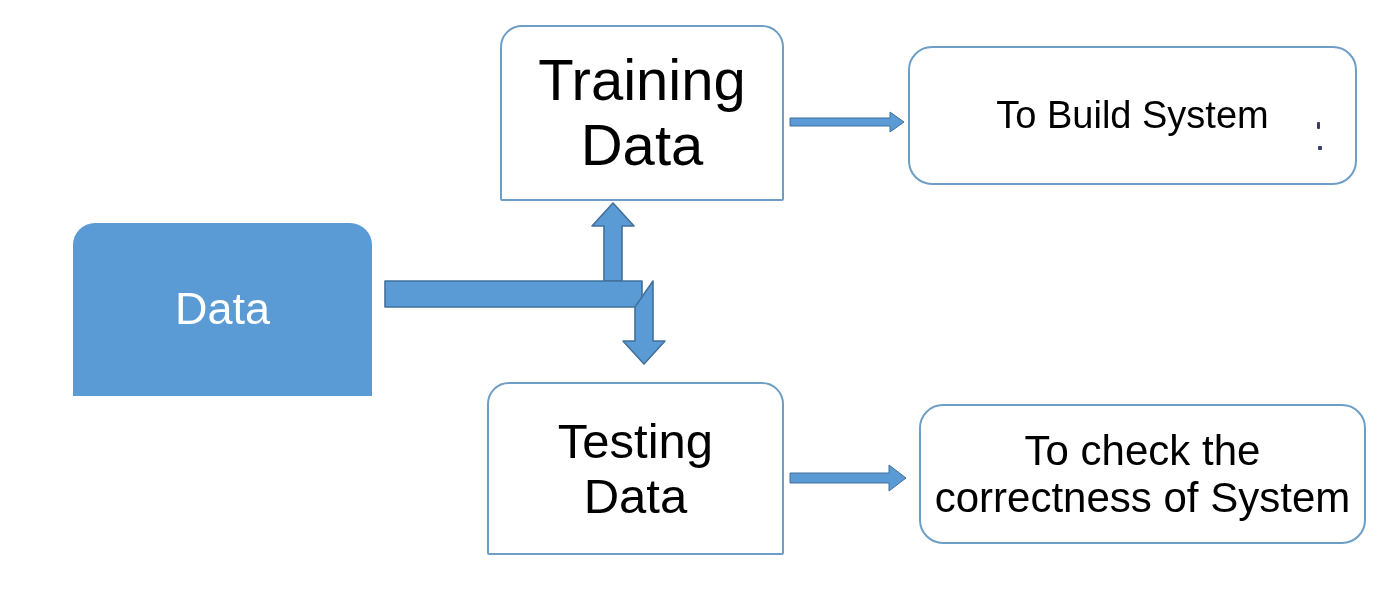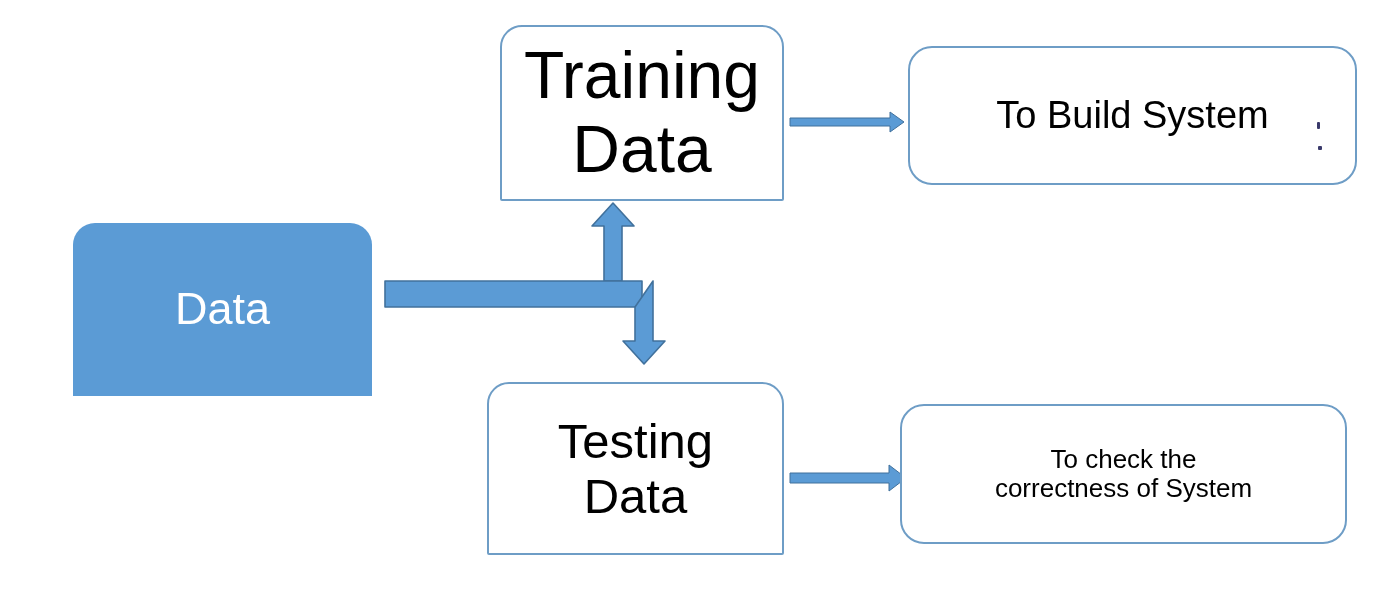--- a/index.html
+++ b/index.html
@@ -53,33 +53,33 @@
     border-radius: 24px;
   }
 
   
   #node-data {
     left: 73px;  top: 223px;  width: 299px; height: 173px;
     font-size: 45px;
   }
   #node-training {
     left: 500px; top: 25px;   width: 284px; height: 176px;
-    font-size: 66px;
+    font-size: 58px;
   }
   #node-testing {
     left: 487px; top: 382px;  width: 297px; height: 173px;
     font-size: 49px;
   }
   #node-build {
     left: 908px; top: 46px;   width: 449px; height: 139px;
     font-size: 38px;
   }
   #node-check {
-    left: 900px; top: 404px;  width: 447px; height: 140px;
-    font-size: 26px;
+    left: 919px; top: 404px;  width: 447px; height: 140px;
+    font-size: 42px;
     justify-content: flex-end;
   }
   #node-check .node-text {
     width: 470px;  
   }
 
   
   .connector {
     position: absolute;
     pointer-events: none;

